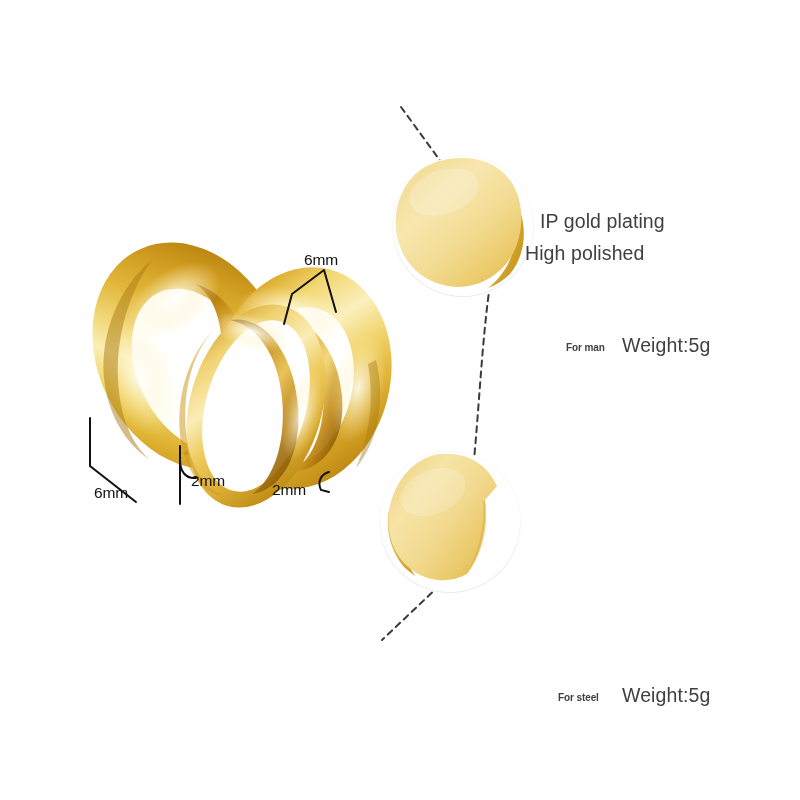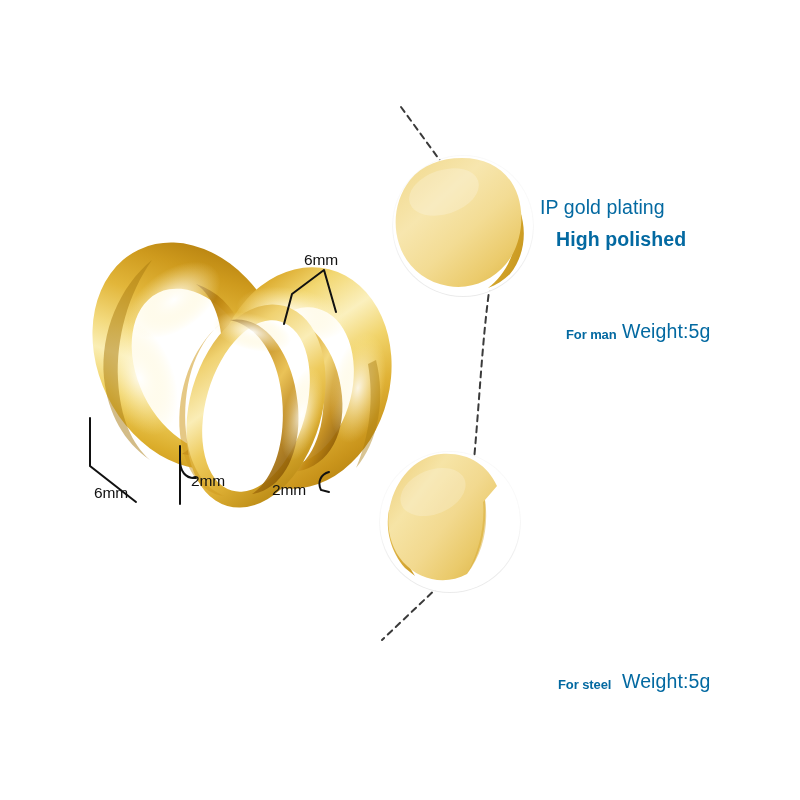--- a/index.html
+++ b/index.html
@@ -14,26 +14,27 @@
     height: 800px;
     background: #ffffff;
     overflow: hidden;
     font-family: "Liberation Sans", sans-serif;
     -webkit-font-smoothing: antialiased;
   }
 
   
   .annot {
     position: absolute;
-    color: #0369a1;
+    color: #404040;
     white-space: nowrap;
     line-height: 1.15;
+    margin-top: 14px;
   }
   .annot-lg { font-size: 19.5px; font-weight: 400; letter-spacing: .1px; }
-  .annot-sm { font-size: 13px; font-weight: 700; letter-spacing: -.1px; }
+  .annot-sm { font-size: 10px; font-weight: 700; letter-spacing: -.1px; }
   .dim-label {
     position: absolute;
     color: #111111;
     font-size: 15.5px;
     font-weight: 400;
     white-space: nowrap;
     letter-spacing: -.2px;
     text-align: right;
   }
 
@@ -263,21 +264,21 @@
                C 4 70, 8 46, 22 28
                C 34 13, 53 6, 74 6 Z" fill="url(#mag1)"></path>
 
       <ellipse cx="56" cy="40" rx="36" ry="22" transform="rotate(-18 56 40)" fill="#FFFFFF" opacity="0.22"></ellipse>
 
       <ellipse cx="78" cy="124" rx="44" ry="12" fill="#D9B githubusercontent" opacity="0"></ellipse>
     </svg>
   </div>
 
   <div class="annot annot-lg" style="left:540px; top:196px;">IP gold plating</div>
-  <div class="annot annot-lg" style="left:556px; top:228px;font-weight:bold;">High polished</div>
+  <div class="annot annot-lg" style="left:525px; top:228px;">High polished</div>
 
   <div class="annot annot-sm" style="left:566px; top:328px;">For man</div>
   <div class="annot annot-lg" style="left:622px; top:320px;">Weight:5g</div>
 
   <div class="magnifier" style="left:375px; top:448px; width:150px; height:146px;">
     <svg viewBox="0 0 150 146" xmlns="http://www.w3.org/2000/svg">
       <defs>
         <linearGradient id="mag2" x1="0.05" y1="0.1" x2="0.95" y2="0.9">
           <stop offset="0%" stop-color="#EFD280"></stop>
           <stop offset="26%" stop-color="#F6E4A6"></stop>

